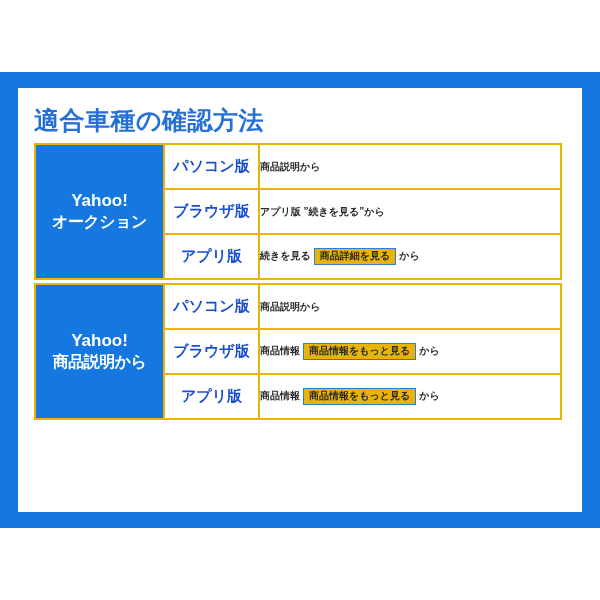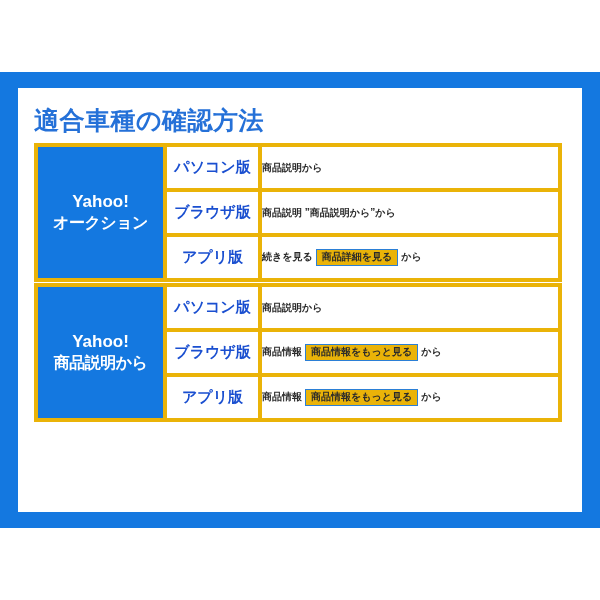--- a/index.html
+++ b/index.html
@@ -56,21 +56,21 @@
   
   .tbl {
     position: absolute;
     left: 16px;
     top: 55px;
     width: 528px;
     border-collapse: collapse;
     table-layout: fixed;
   }
   .tbl td {
-    border: 4px solid #eab308;
+    border: 2px solid #eab308;
     padding: 0;
     vertical-align: middle;
     box-sizing: border-box;
   }
 
   .brand-cell {
     width: 129px;
     background: #1478e0;
     color: #ffffff;
     text-align: center;
@@ -168,21 +168,21 @@
               <span class="brand-line2">オークション</span>
             </td>
             <td class="dev-cell">パソコン版</td>
             <td class="desc-cell">
               <span>商品説明から</span>
             </td>
           </tr>
           <tr class="dashed-sep">
             <td class="dev-cell">ブラウザ版</td>
             <td class="desc-cell">
-              <span class="quote">商品説明 ”商品説明から”から</span>
+              <span class="quote">アプリ版 ”続きを見る”から</span>
             </td>
           </tr>
           <tr>
             <td class="dev-cell">アプリ版</td>
             <td class="desc-cell">
               <span>続きを見る</span><span class="boxed">商品詳細を見る</span><span>から</span>
             </td>
           </tr>
 
           <tr class="gap-row">

